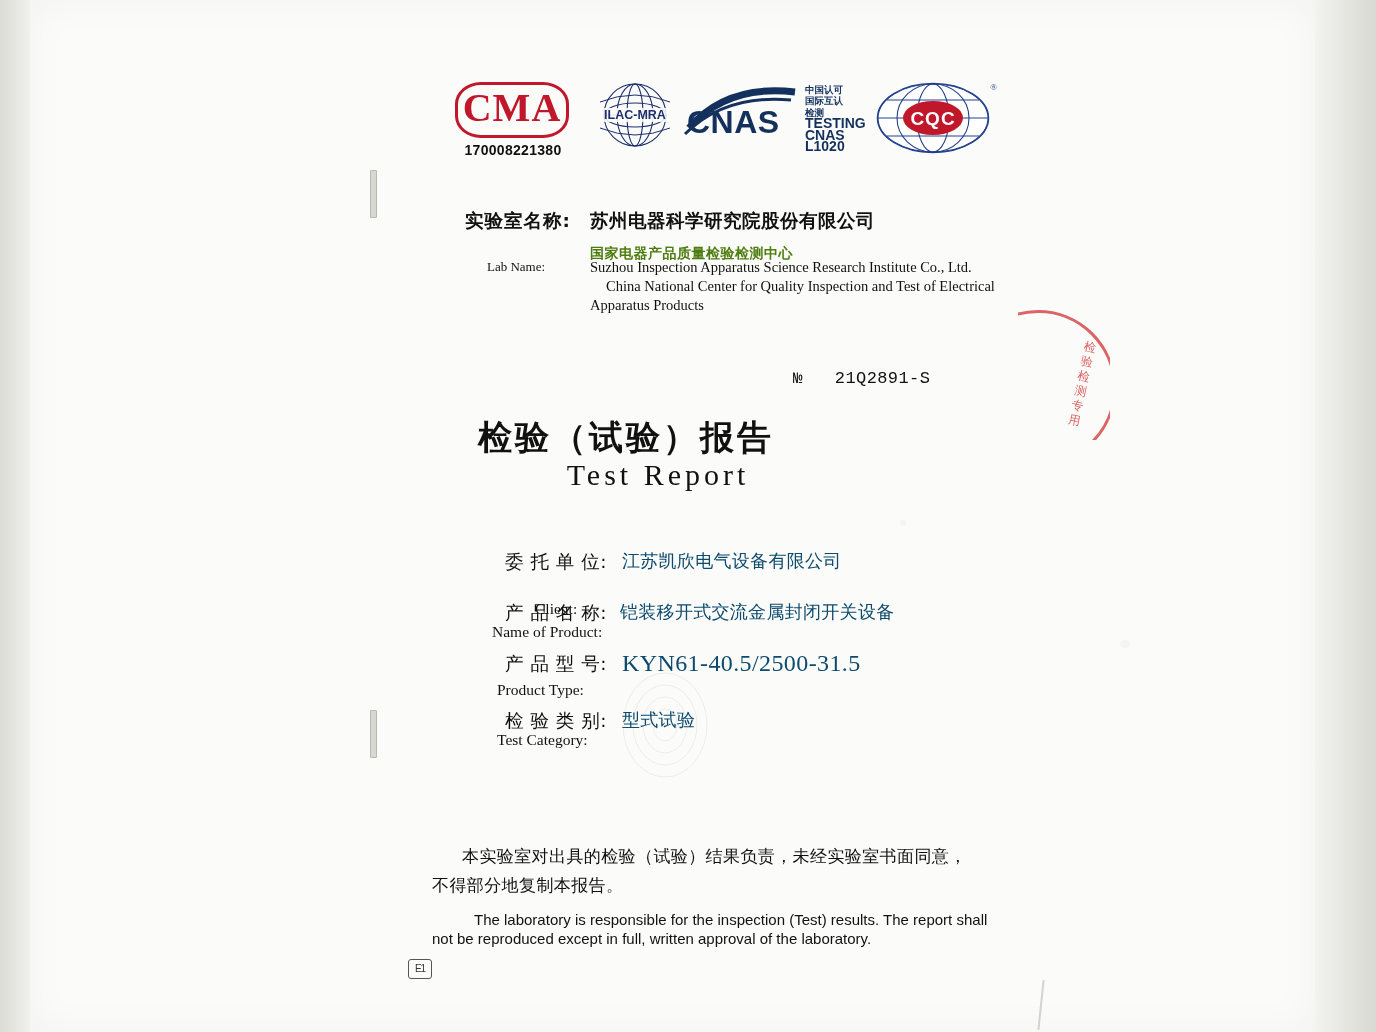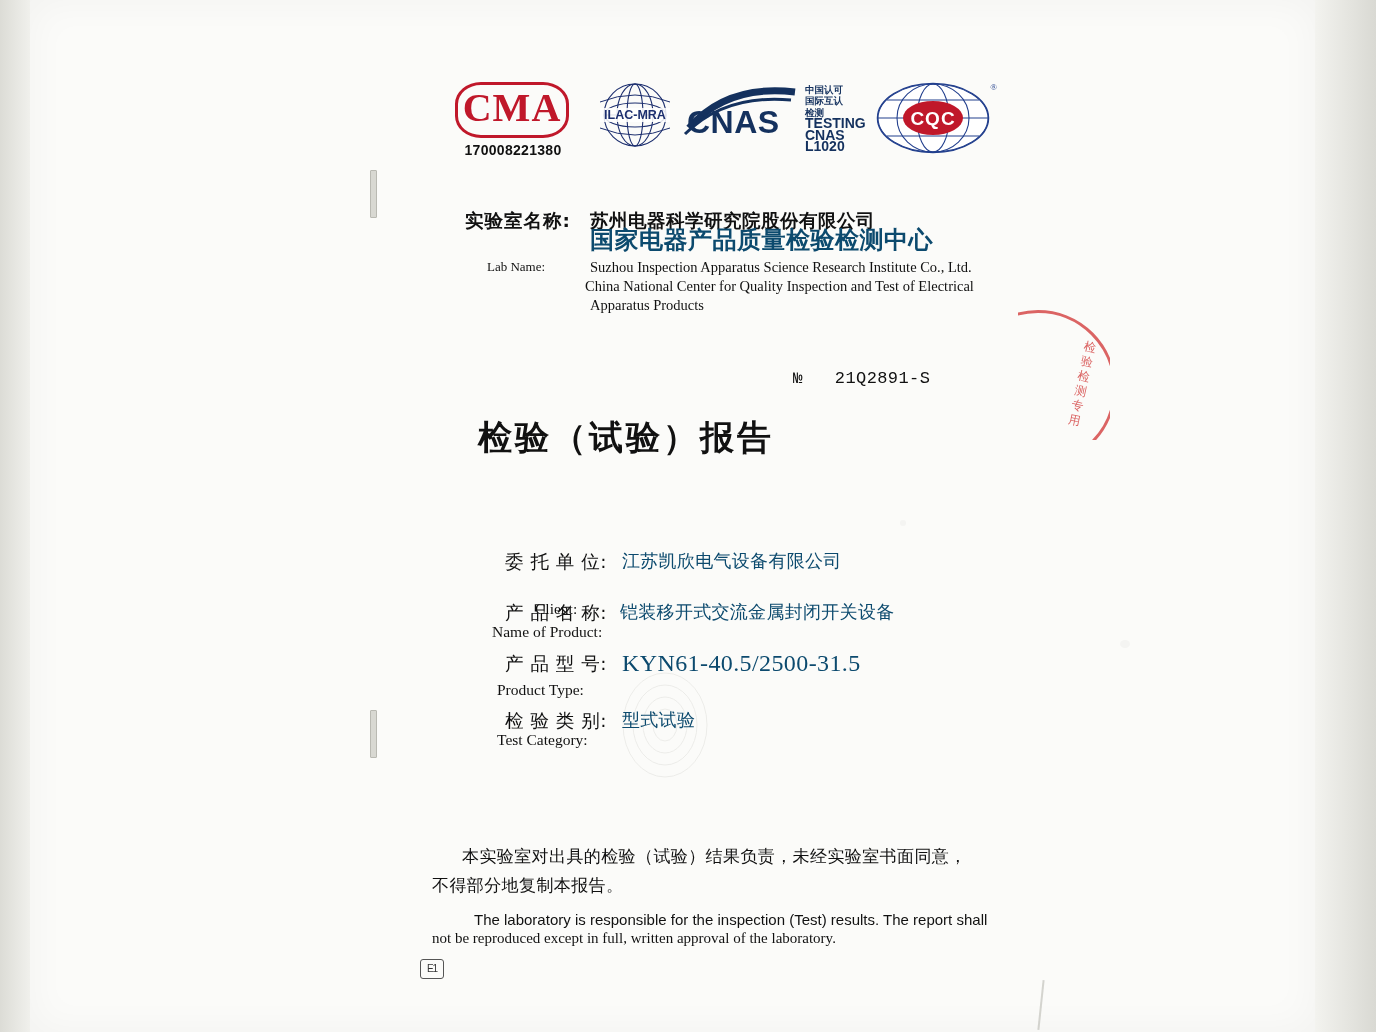--- a/index.html
+++ b/index.html
@@ -174,37 +174,37 @@
     position: absolute;
     left: 590px; top: 208px;
     font-family: "DejaVu Sans", sans-serif;
     font-size: 18.5px;
     font-weight: bold;
     letter-spacing: 0.5px;
     color: #111;
   }
   .lab-cn-2 {
     position: absolute;
-    left: 590px; top: 224px;
-    font-family: "DejaVu Sans", sans-serif;
-    font-size: 24px;
+    left: 590px; top: 245px;
+    font-family: "DejaVu Sans", sans-serif;
+    font-size: 14px;
     font-weight: bold;
     letter-spacing: 0.5px;
-    color: #0c4a6e;
+    color: #4d7c0f;
   }
   .lab-en-1 {
     position: absolute;
     left: 590px; top: 259px;
     font-family: "Liberation Serif", serif;
     font-size: 14.5px;
     color: #111;
   }
   .lab-en-2 {
     position: absolute;
-    left: 585px; top: 278px;
+    left: 606px; top: 278px;
     font-family: "Liberation Serif", serif;
     font-size: 14.5px;
     color: #111;
   }
   .lab-en-3 {
     position: absolute;
     left: 590px; top: 297px;
     font-family: "Liberation Serif", serif;
     font-size: 14.5px;
     color: #111;
@@ -294,21 +294,21 @@
   .note-en-1 {
     position: absolute;
     left: 474px; top: 911px;
     font-family: "Liberation Sans", sans-serif;
     font-size: 15px;
     color: #111;
   }
   .note-en-2 {
     position: absolute;
     left: 432px; top: 930px;
-    font-family: Liberation Serif, serif;
+    font-family: Liberation Sans, sans-serif;
     font-size: 15px;
     color: #111;
   }
 
   
   .stamp {
     position: absolute;
     left: 1018px; top: 310px;
     width: 92px; height: 130px;
     overflow: hidden;
@@ -329,21 +329,21 @@
     font-size: 12px;
     line-height: 15px;
     color: #cf2b2b;
     letter-spacing: 1px;
     transform: rotate(12deg);
   }
 
   
   .pagemark {
     position: absolute;
-    left: 420px; top: 959px;
+    left: 408px; top: 959px;
     width: 22px; height: 18px;
     border: 1px solid #555;
     border-radius: 3px;
     font-family: "Liberation Sans", sans-serif;
     font-size: 10px;
     color: #333;
     text-align: center;
     line-height: 18px;
     letter-spacing: -1px;
   }
@@ -452,20 +452,21 @@
     <div class="lab-en-2">China National Center for Quality Inspection and Test of    Electrical</div>
     <div class="lab-en-3">Apparatus Products</div>
   </div>
 
   <div class="report-no">
     <span class="numsign">№</span>
     &nbsp;&nbsp;<span>21Q2891-S</span>
   </div>
 
   <div class="title-cn">检验（试验）报告</div>
+  <div class="title-en">Test   Report</div>
 
   <div class="fields">
 
     <div class="f-label-cn" style="left:505px; top:549px;">委 托 单 位:</div>
     <div class="f-label-en" style="left:535px; top:572px;margin-top:28px;">Client:</div>
     <div class="f-value" style="left:622px; top:549px;">江苏凯欣电气设备有限公司</div>
 
     <div class="f-label-cn" style="left:505px; top:600px;">产 品 名 称:</div>
     <div class="f-label-en" style="left:492px; top:623px;">Name of Product:</div>
     <div class="f-value" style="left:620px; top:600px;">铠装移开式交流金属封闭开关设备</div>

